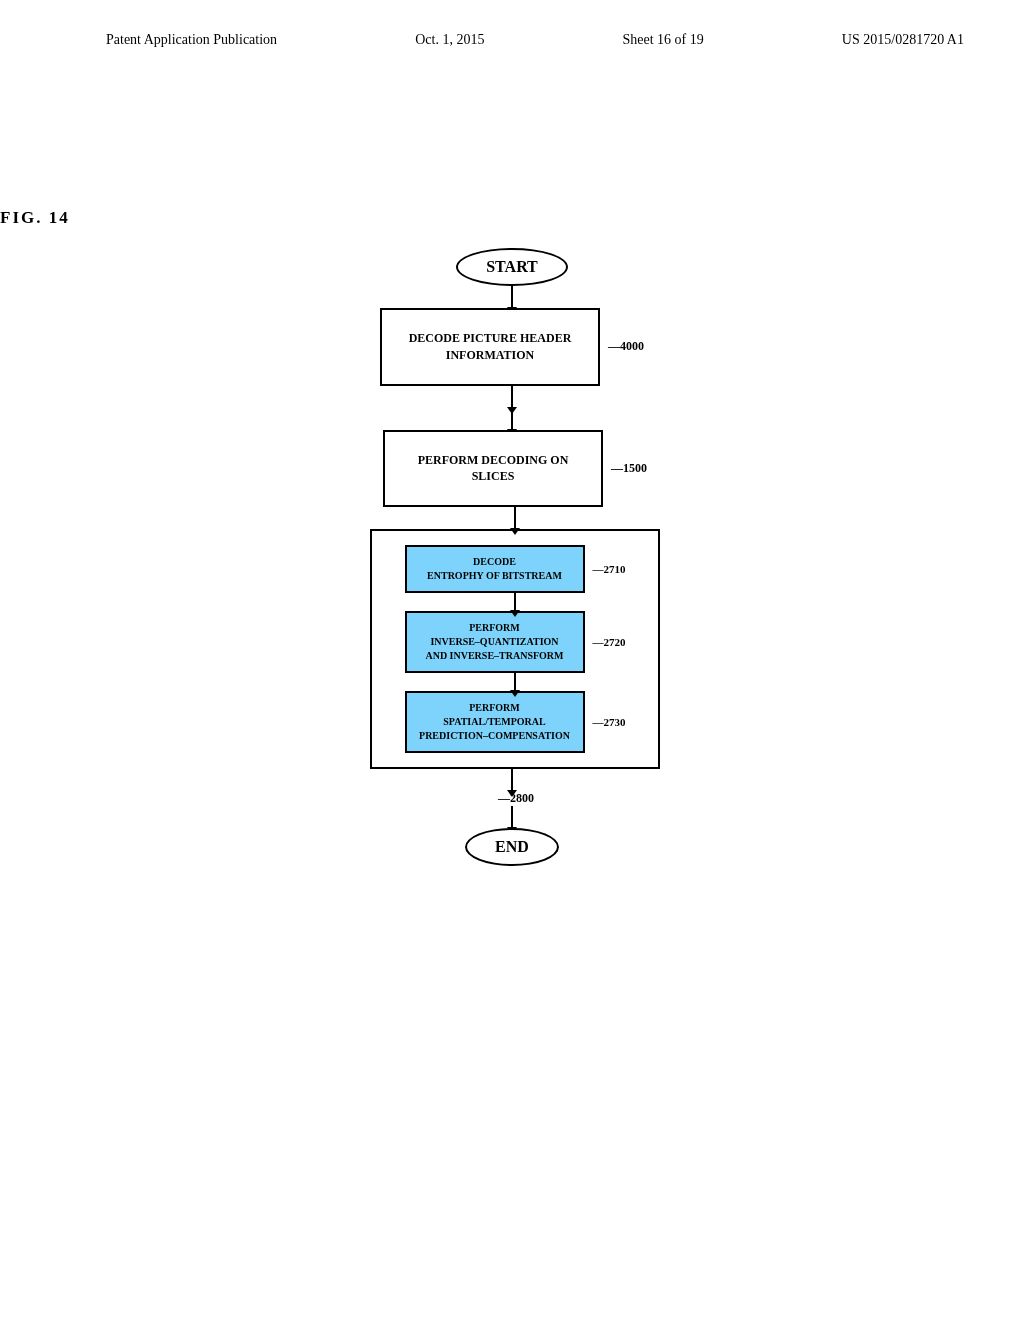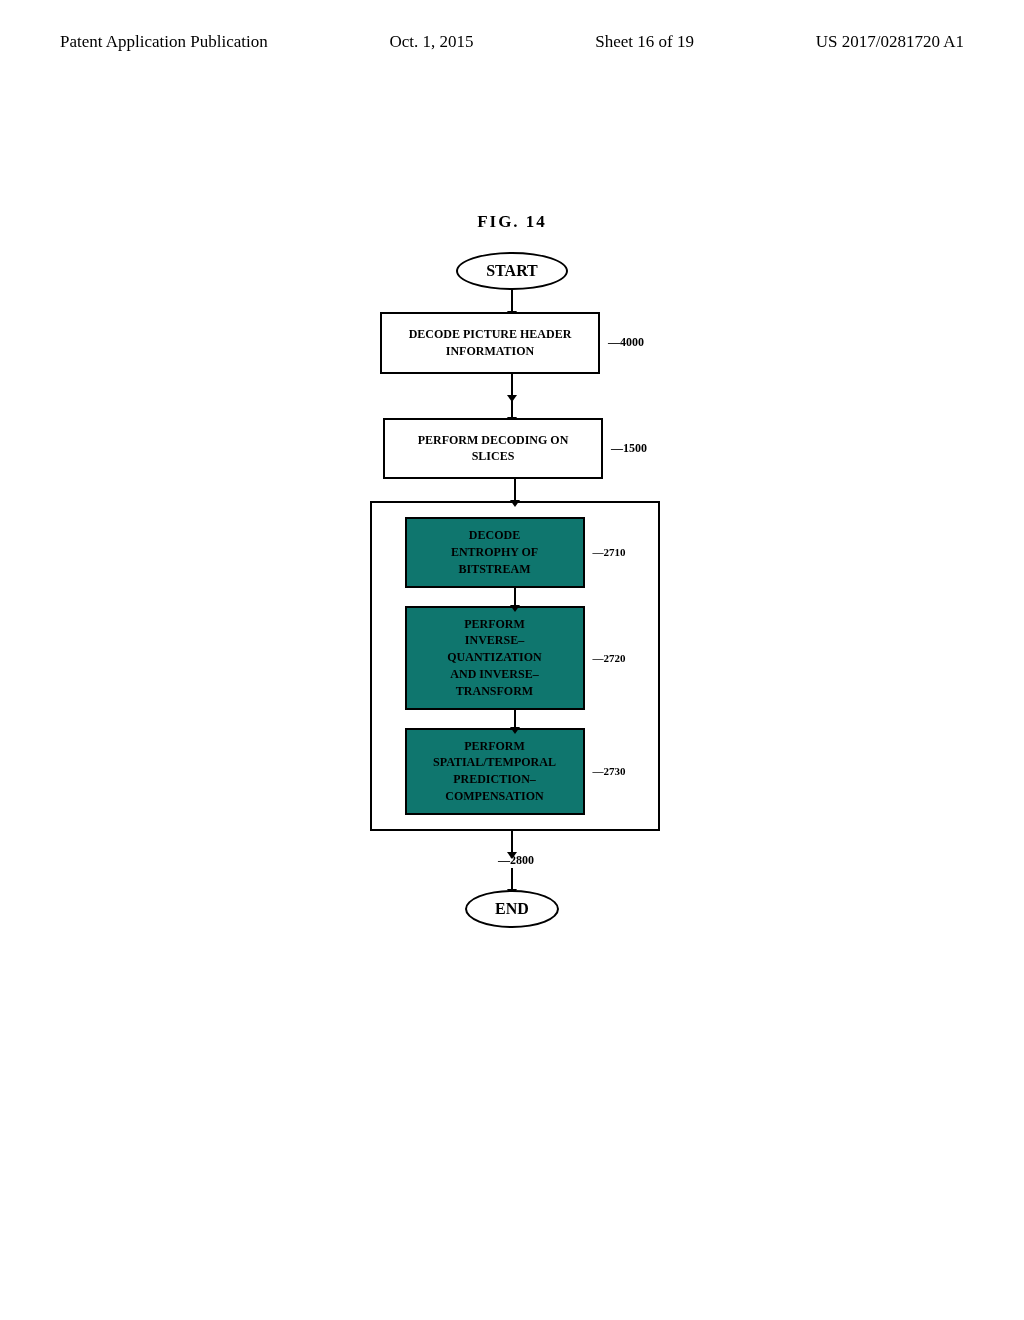--- a/index.html
+++ b/index.html
@@ -10,25 +10,26 @@
       font-family: 'Times New Roman', Times, serif;
       position: relative;
       overflow: hidden;
     }
 
     .page-header {
       display: flex;
       justify-content: space-between;
       align-items: baseline;
       padding: 32px 60px 0 60px;
-      font-size: 17px;
+      font-size: 14px;
+      margin-left: 46px;
     }
 
     .fig-title {
-      text-align: center;
+      text-align: left;
       font-size: 17px;
       font-weight: bold;
       margin-top: 160px;
       letter-spacing: 2px;
     }
 
     .flowchart-container {
       display: flex;
       flex-direction: column;
       align-items: center;
@@ -44,21 +45,21 @@
       font-size: 16px;
       font-weight: bold;
       background: #fff;
       text-align: center;
       min-width: 80px;
     }
 
     
     .rect-box {
       border: 2px solid #000;
-      padding: 12px 16px;
+      padding: 20px 16px;
       font-size: 12px;
       font-weight: bold;
       background: #fff;
       text-align: center;
       width: 220px;
       line-height: 1.4;
     }
 
     
     .arrow-down {
@@ -87,23 +88,23 @@
     .node-label {
       font-size: 12px;
       font-weight: bold;
       margin-left: 8px;
       white-space: nowrap;
     }
 
     .group-inner-box {
       border: 2px solid #000;
       padding: 8px 12px;
-      font-size: 12px;
+      font-size: 10px;
       font-weight: bold;
-      background: #0f766e;
+      background: #7dd3fc;
       text-align: center;
       width: 180px;
       line-height: 1.4;
     }
 
     .group-label {
       font-size: 11px;
       font-weight: bold;
       margin-left: 8px;
       white-space: nowrap;
@@ -114,21 +115,21 @@
       align-items: center;
     }
   </style>
 </head>
 <body>
 
 <div class="page-header">
   <span>Patent Application Publication</span>
   <span>Oct. 1, 2015</span>
   <span>Sheet 16 of 19</span>
-  <span>US 2017/0281720 A1</span>
+  <span>US 2015/0281720 A1</span>
 </div>
 
 <div class="fig-title">FIG.  14</div>
 
 <div class="flowchart-container">
 
   <div class="node-row">
     <div class="oval">START</div>
   </div>
 

